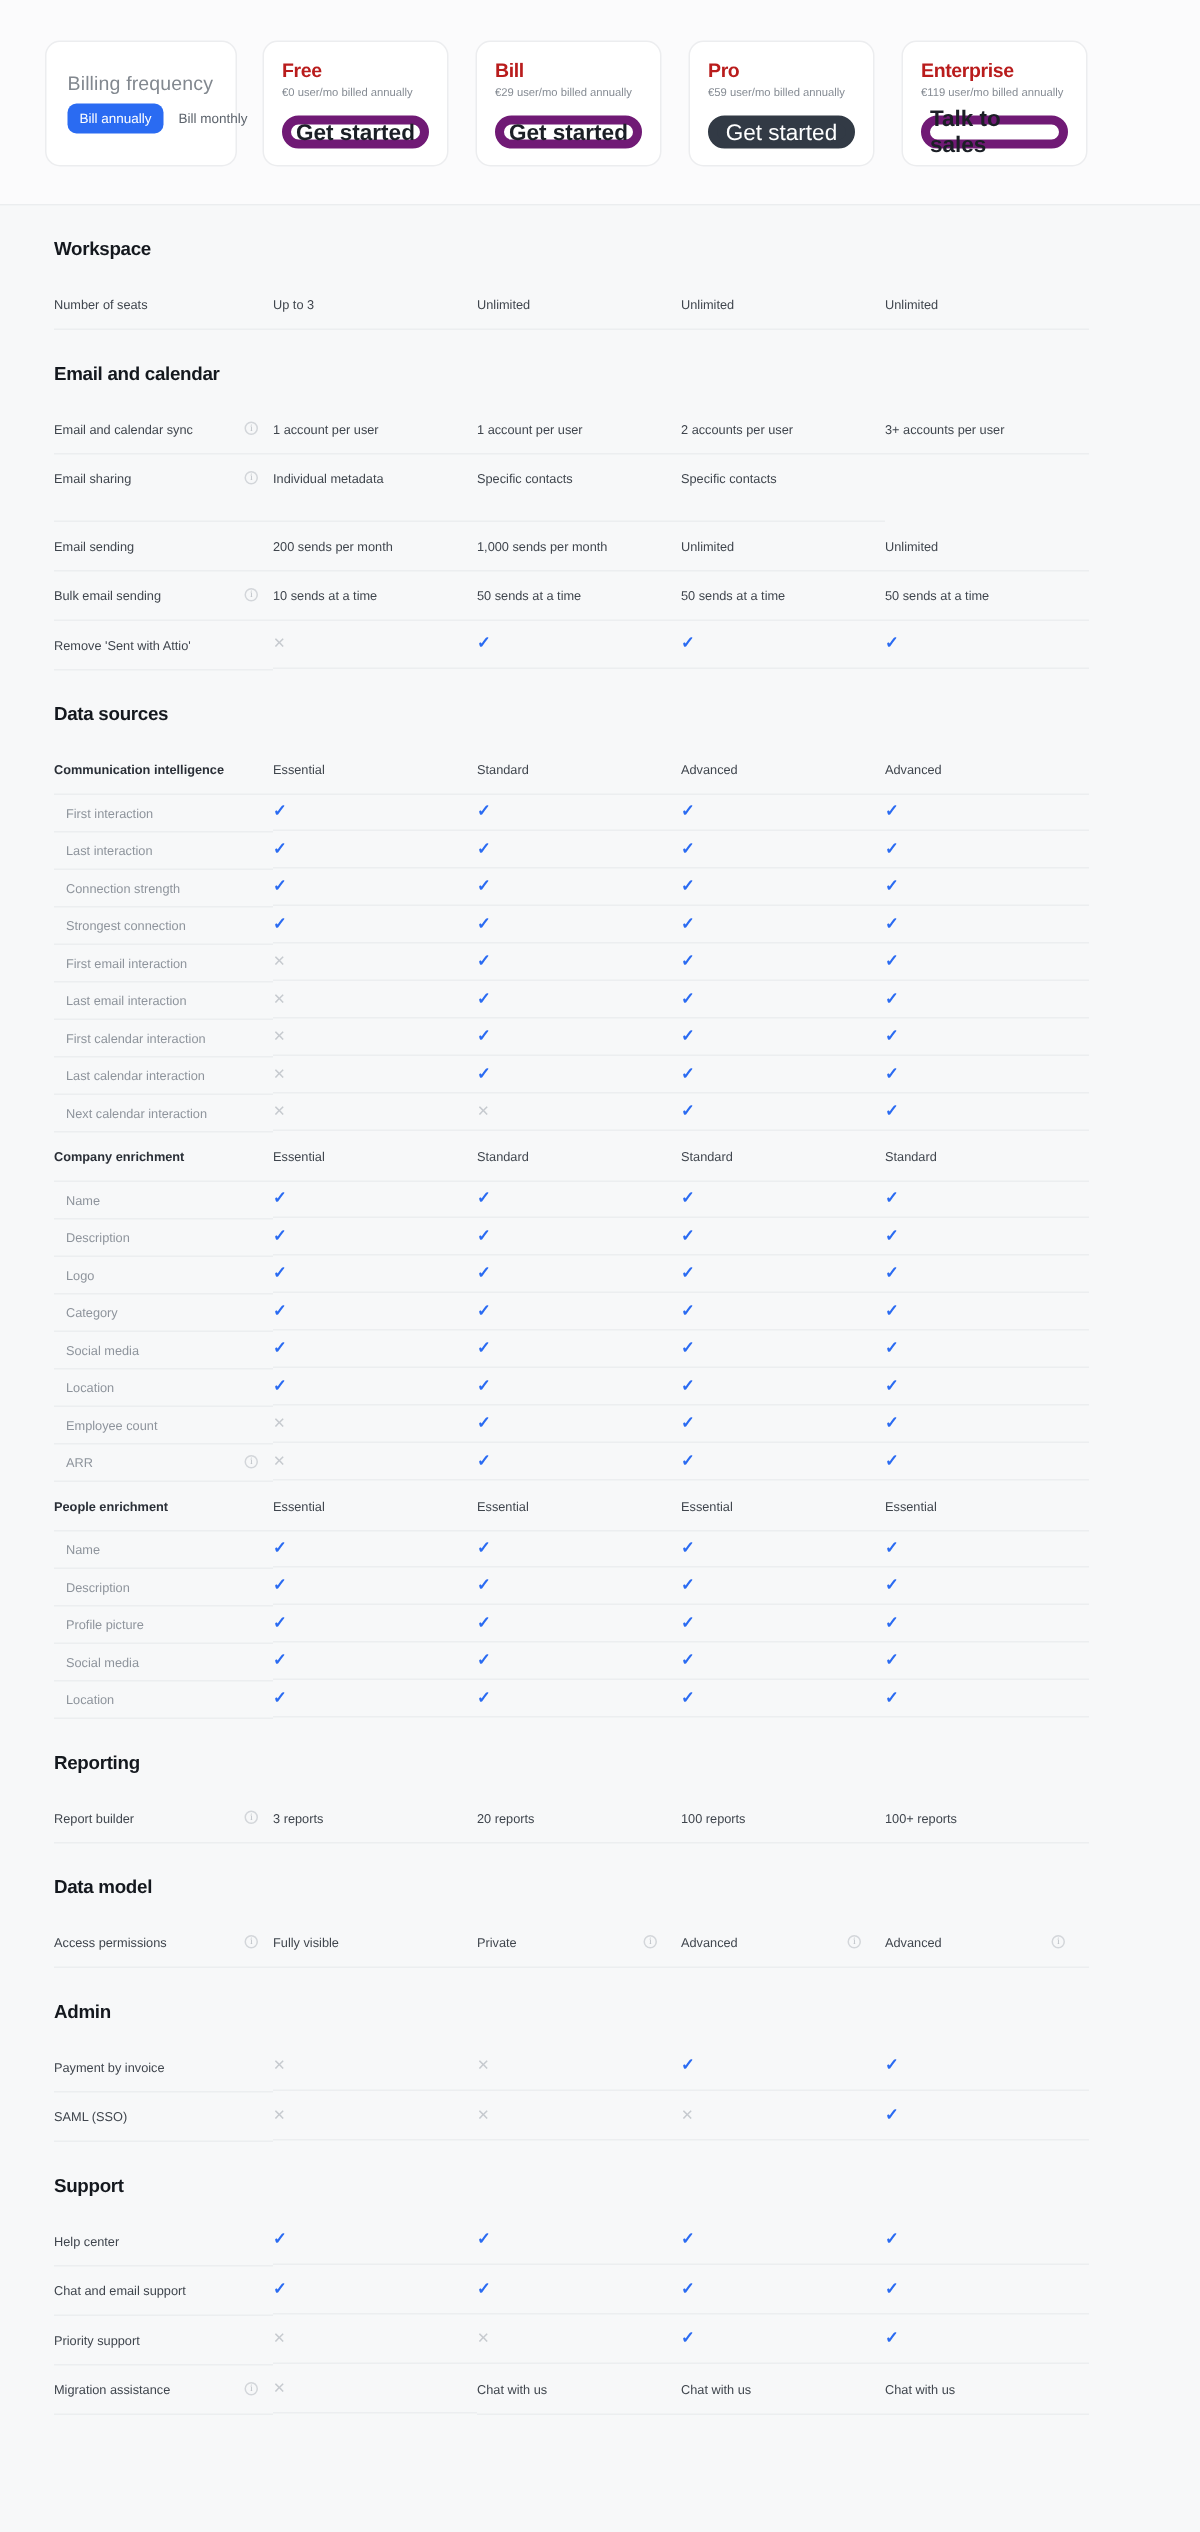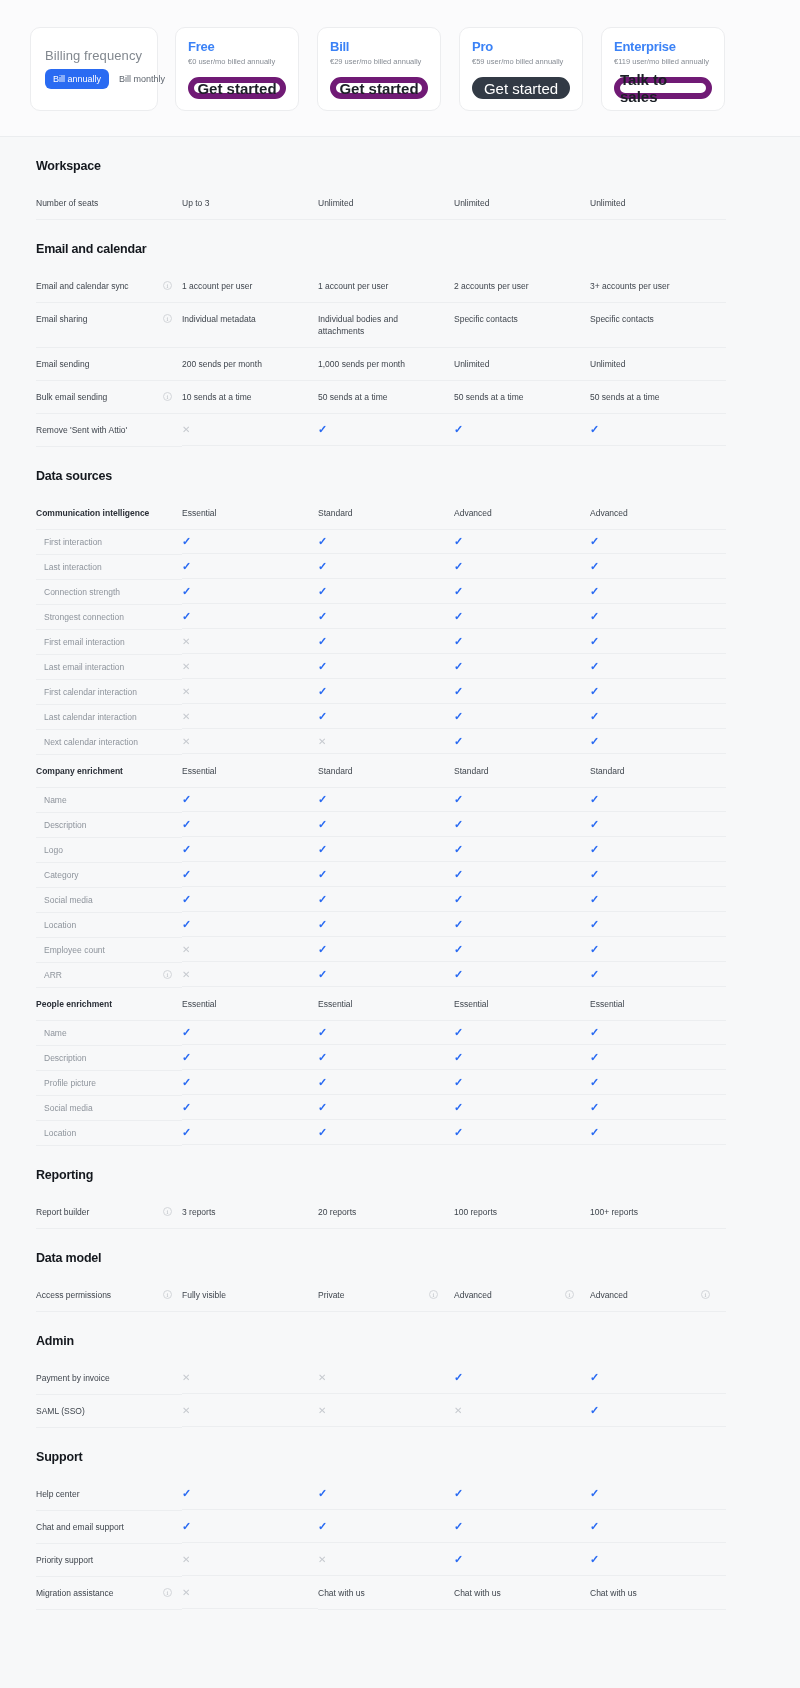--- a/index.html
+++ b/index.html
@@ -68,21 +68,21 @@
 
   .plan-card {
     width: 124px;
     padding: 11px 12px 0 12px;
     margin-right: 10px;
   }
   .plan-card:last-child { margin-right: 0; }
   .plan-name {
     font-size: 13px;
     font-weight: 700;
-    color: #3b82f6;
+    color: #b91c1c;
     letter-spacing: -.25px;
     line-height: 16px;
   }
   .plan-price {
     font-size: 7.5px;
     color: #868c94;
     margin-top: 2px;
     line-height: 10px;
   }
   .plan-cta {
@@ -274,25 +274,20 @@
           <span class="lbl">Email sharing</span>
           <span class="info-icon">i</span>
         </div>
         <div class="cell">
           <span class="value-with-icon">
             <span>Individual metadata</span>
           </span>
         </div>
         <div class="cell">
           <span class="value-with-icon">
-            <span>Individual bodies and attachments</span>
-          </span>
-        </div>
-        <div class="cell">
-          <span class="value-with-icon">
             <span>Specific contacts</span>
           </span>
         </div>
         <div class="cell">
           <span class="value-with-icon">
             <span>Specific contacts</span>
           </span>
         </div>
       </div>
       <div class="row">

